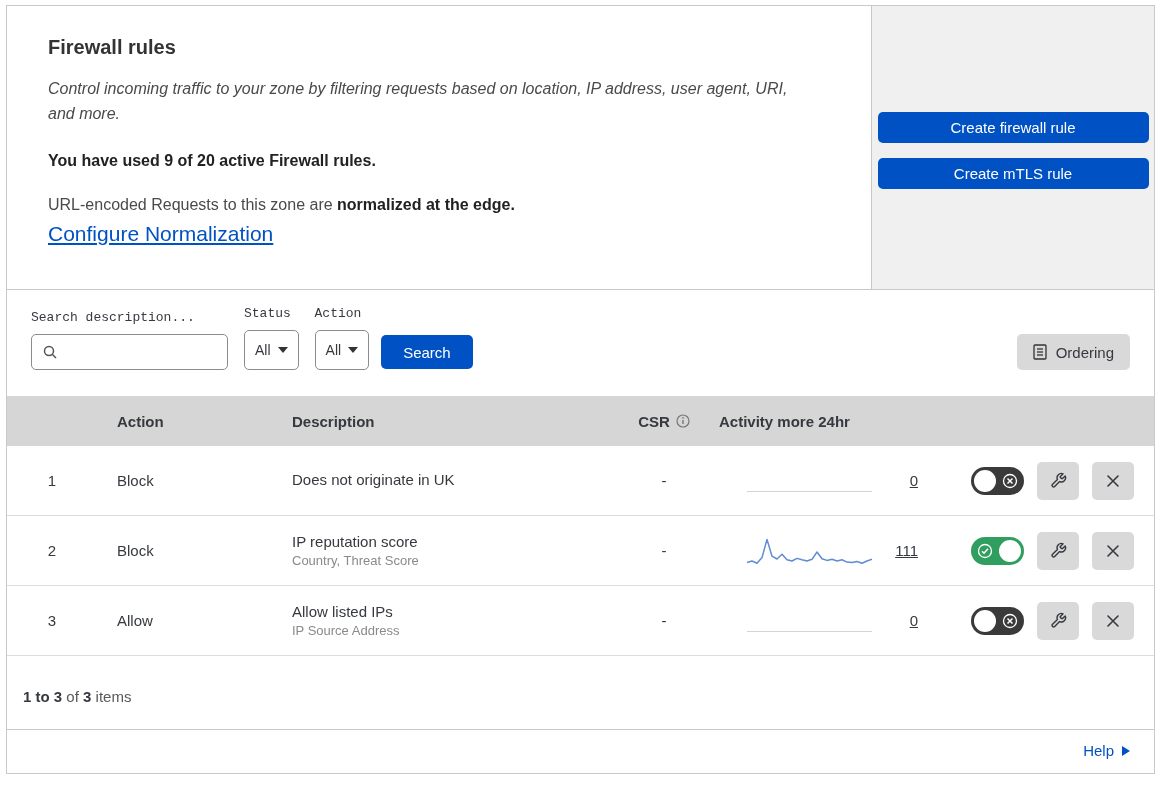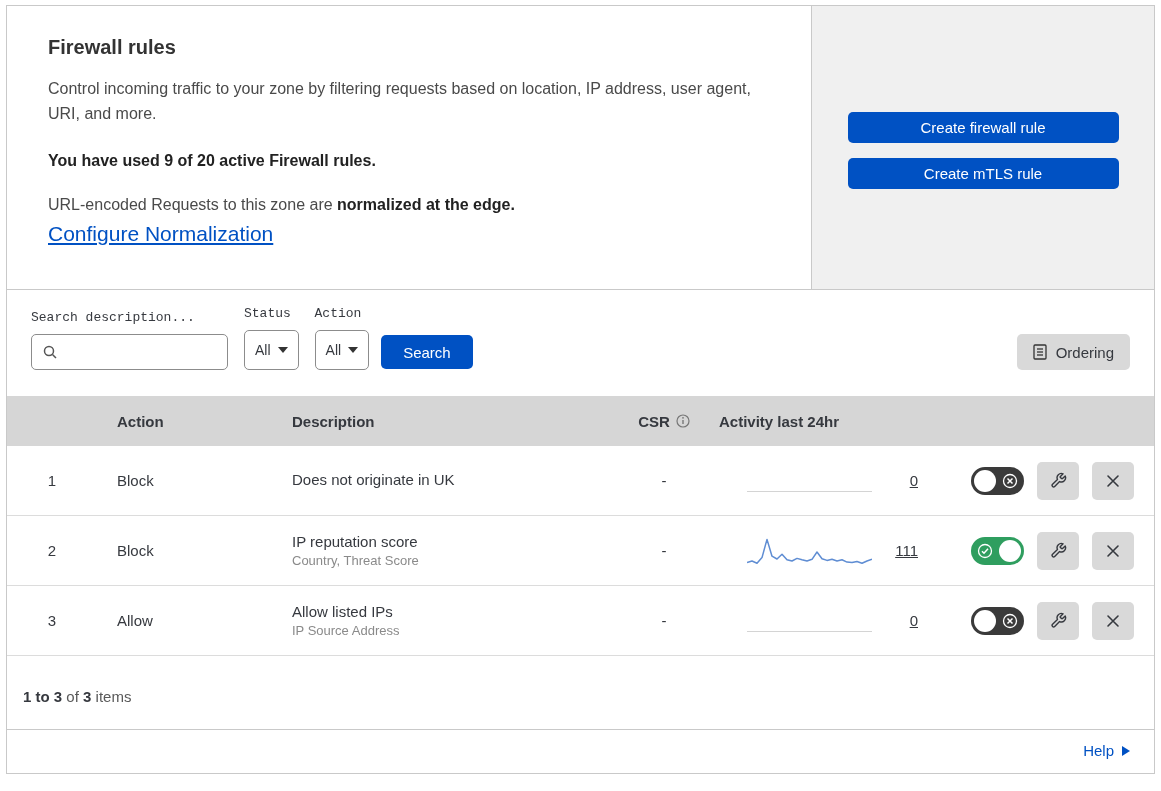--- a/index.html
+++ b/index.html
@@ -11,26 +11,26 @@
     --panel-bg:#f0f0f0;
   }
   *{box-sizing:border-box;}
   body{margin:0;background:#fff;font-family:"Liberation Sans",sans-serif;color:#36393f;}
   .page{width:1149px;margin:5px auto;border:1px solid #c9c9c9;background:#fff;}
 
   
   .top{display:flex;border-bottom:1px solid #c9c9c9;min-height:284px;}
   .top-left{flex:1;padding:30px 44px 0 41px;}
   .title{font-size:20px;font-weight:600;color:#333;margin:0 0 16px;}
-  .desc{font-size:16px;line-height:25px;color:#4a4a4a;margin:17px 0 26px;max-width:745px;}
+  .desc{font-size:16px;line-height:25px;color:#4a4a4a;margin:17px 0 26px;max-width:745px;font-style:italic;}
   .usage{font-size:16px;font-weight:700;color:#222;margin:0 0 26px;}
   .norm{font-size:16px;color:#4a4a4a;margin:0 0 8px;}
   .norm strong{color:#222;}
   .link{color:var(--blue);font-size:21px;display:inline-block;margin-bottom:28px;}
-  .top-right{width:343px;background:var(--panel-bg);border-left:1px solid #c9c9c9;display:flex;flex-direction:column;align-items:center;padding-top:106px;gap:15px;}
+  .top-right{width:283px;background:var(--panel-bg);border-left:1px solid #c9c9c9;display:flex;flex-direction:column;align-items:center;padding-top:106px;gap:15px;}
   .btn-primary{width:271px;height:31px;background:var(--blue);color:#fff;border:none;border-radius:5px;font-size:15px;font-family:inherit;cursor:pointer;}
 
   
   .filters{display:flex;align-items:flex-end;padding:16px 24px 26px;gap:16px;}
   .fgroup{display:flex;flex-direction:column;}
   .fgroup label{font-size:13px;color:#36393f;margin-bottom:9px;font-family:Liberation Mono, monospace;}
   .search-box{width:197px;height:36px;border:1px solid #8c8c8c;border-radius:5px;display:flex;align-items:center;padding:0 10px;background:#fff;}
   .search-box input{border:none;outline:none;flex:1;font-size:14px;font-family:inherit;margin-left:8px;min-width:0;}
   .select{height:40px;background:#fff;border:1px solid #8c8c8c;border-radius:5px;display:flex;align-items:center;gap:7px;padding:0 10px;font-size:14px;color:#36393f;font-family:inherit;cursor:pointer;}
   .btn-search{height:34px;padding:0 22px;background:var(--blue);color:#fff;border:none;border-radius:5px;font-size:15px;font-family:inherit;margin-left:-4px;margin-bottom:1px;cursor:pointer;}
@@ -146,21 +146,21 @@
       <div class="col-csr head">
         <span>CSR</span>
         <span style="line-height:0;">
           <svg width="14" height="14" viewBox="0 0 14 14">
               <circle cx="7" cy="7" r="6" fill="none" stroke="#777" stroke-width="1.2"></circle>
               <line x1="7" y1="6" x2="7" y2="10" stroke="#777" stroke-width="1.4"></line>
               <circle cx="7" cy="3.8" r="0.9" fill="#777"></circle>
             </svg>
         </span>
       </div>
-      <div class="col-activity">Activity last 24hr</div>
+      <div class="col-activity">Activity more 24hr</div>
       <div class="col-controls"></div>
     </div>
 
     <div class="row">
       <div class="col-num">1</div>
       <div class="col-action">Block</div>
       <div class="col-desc">
         <div class="d-main">Does not originate in UK</div>
       </div>
       <div class="col-csr">-</div>

